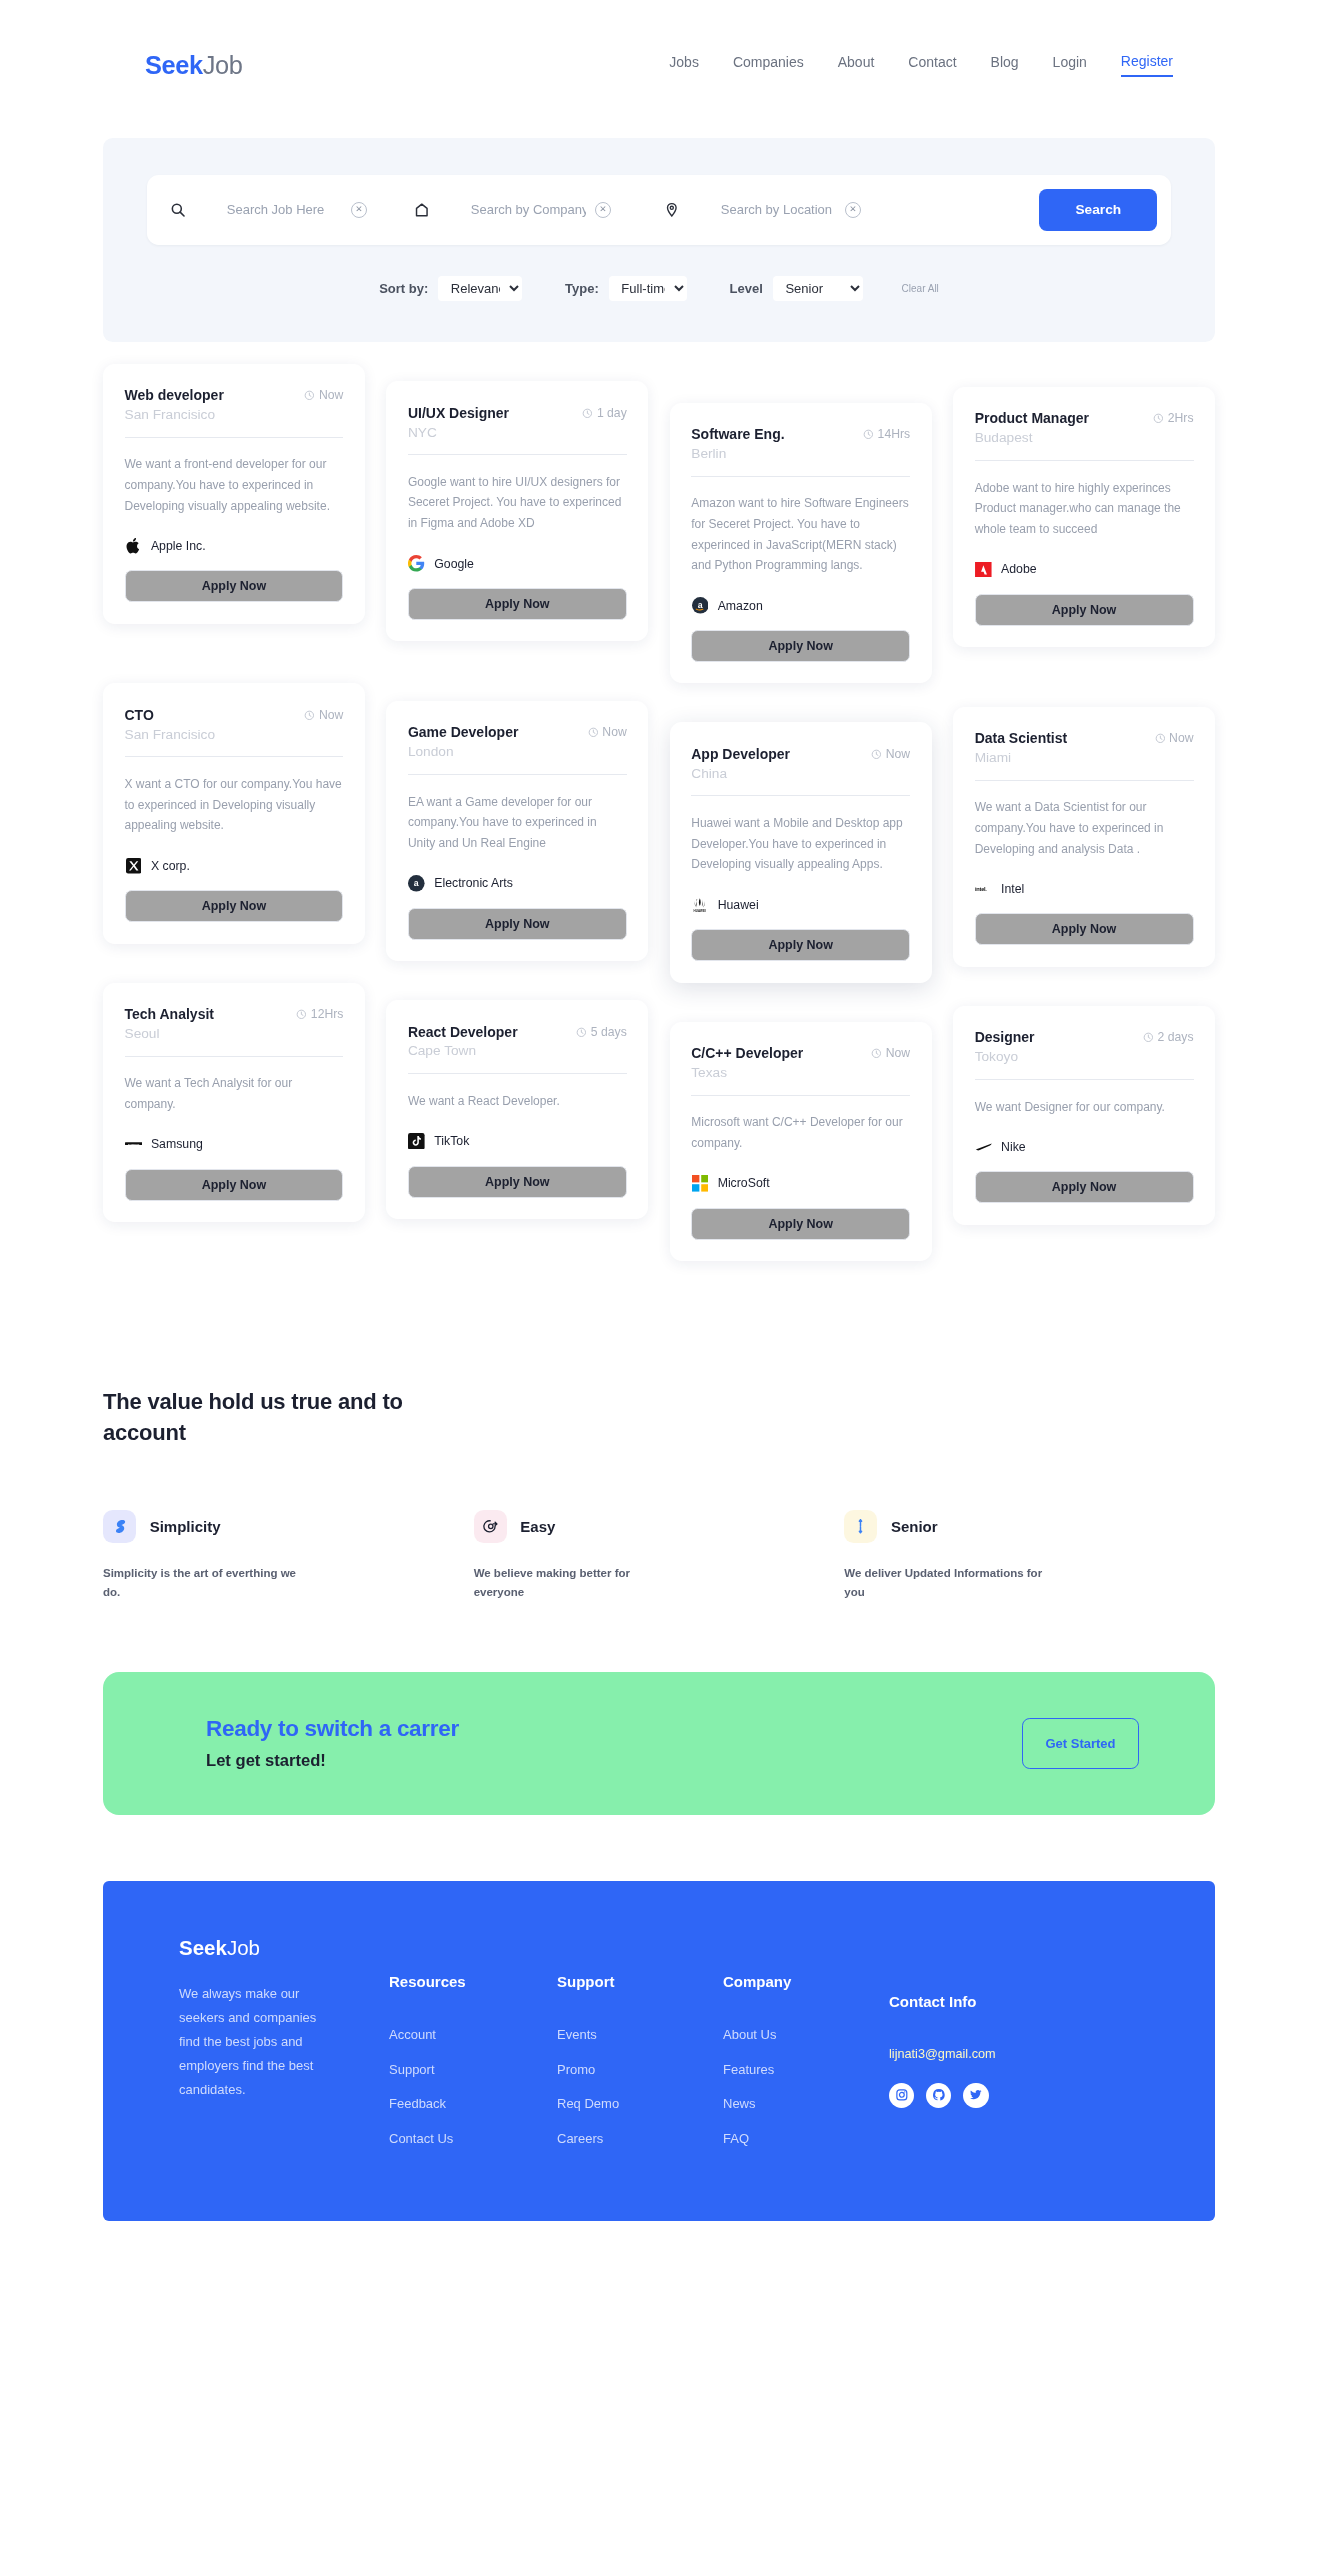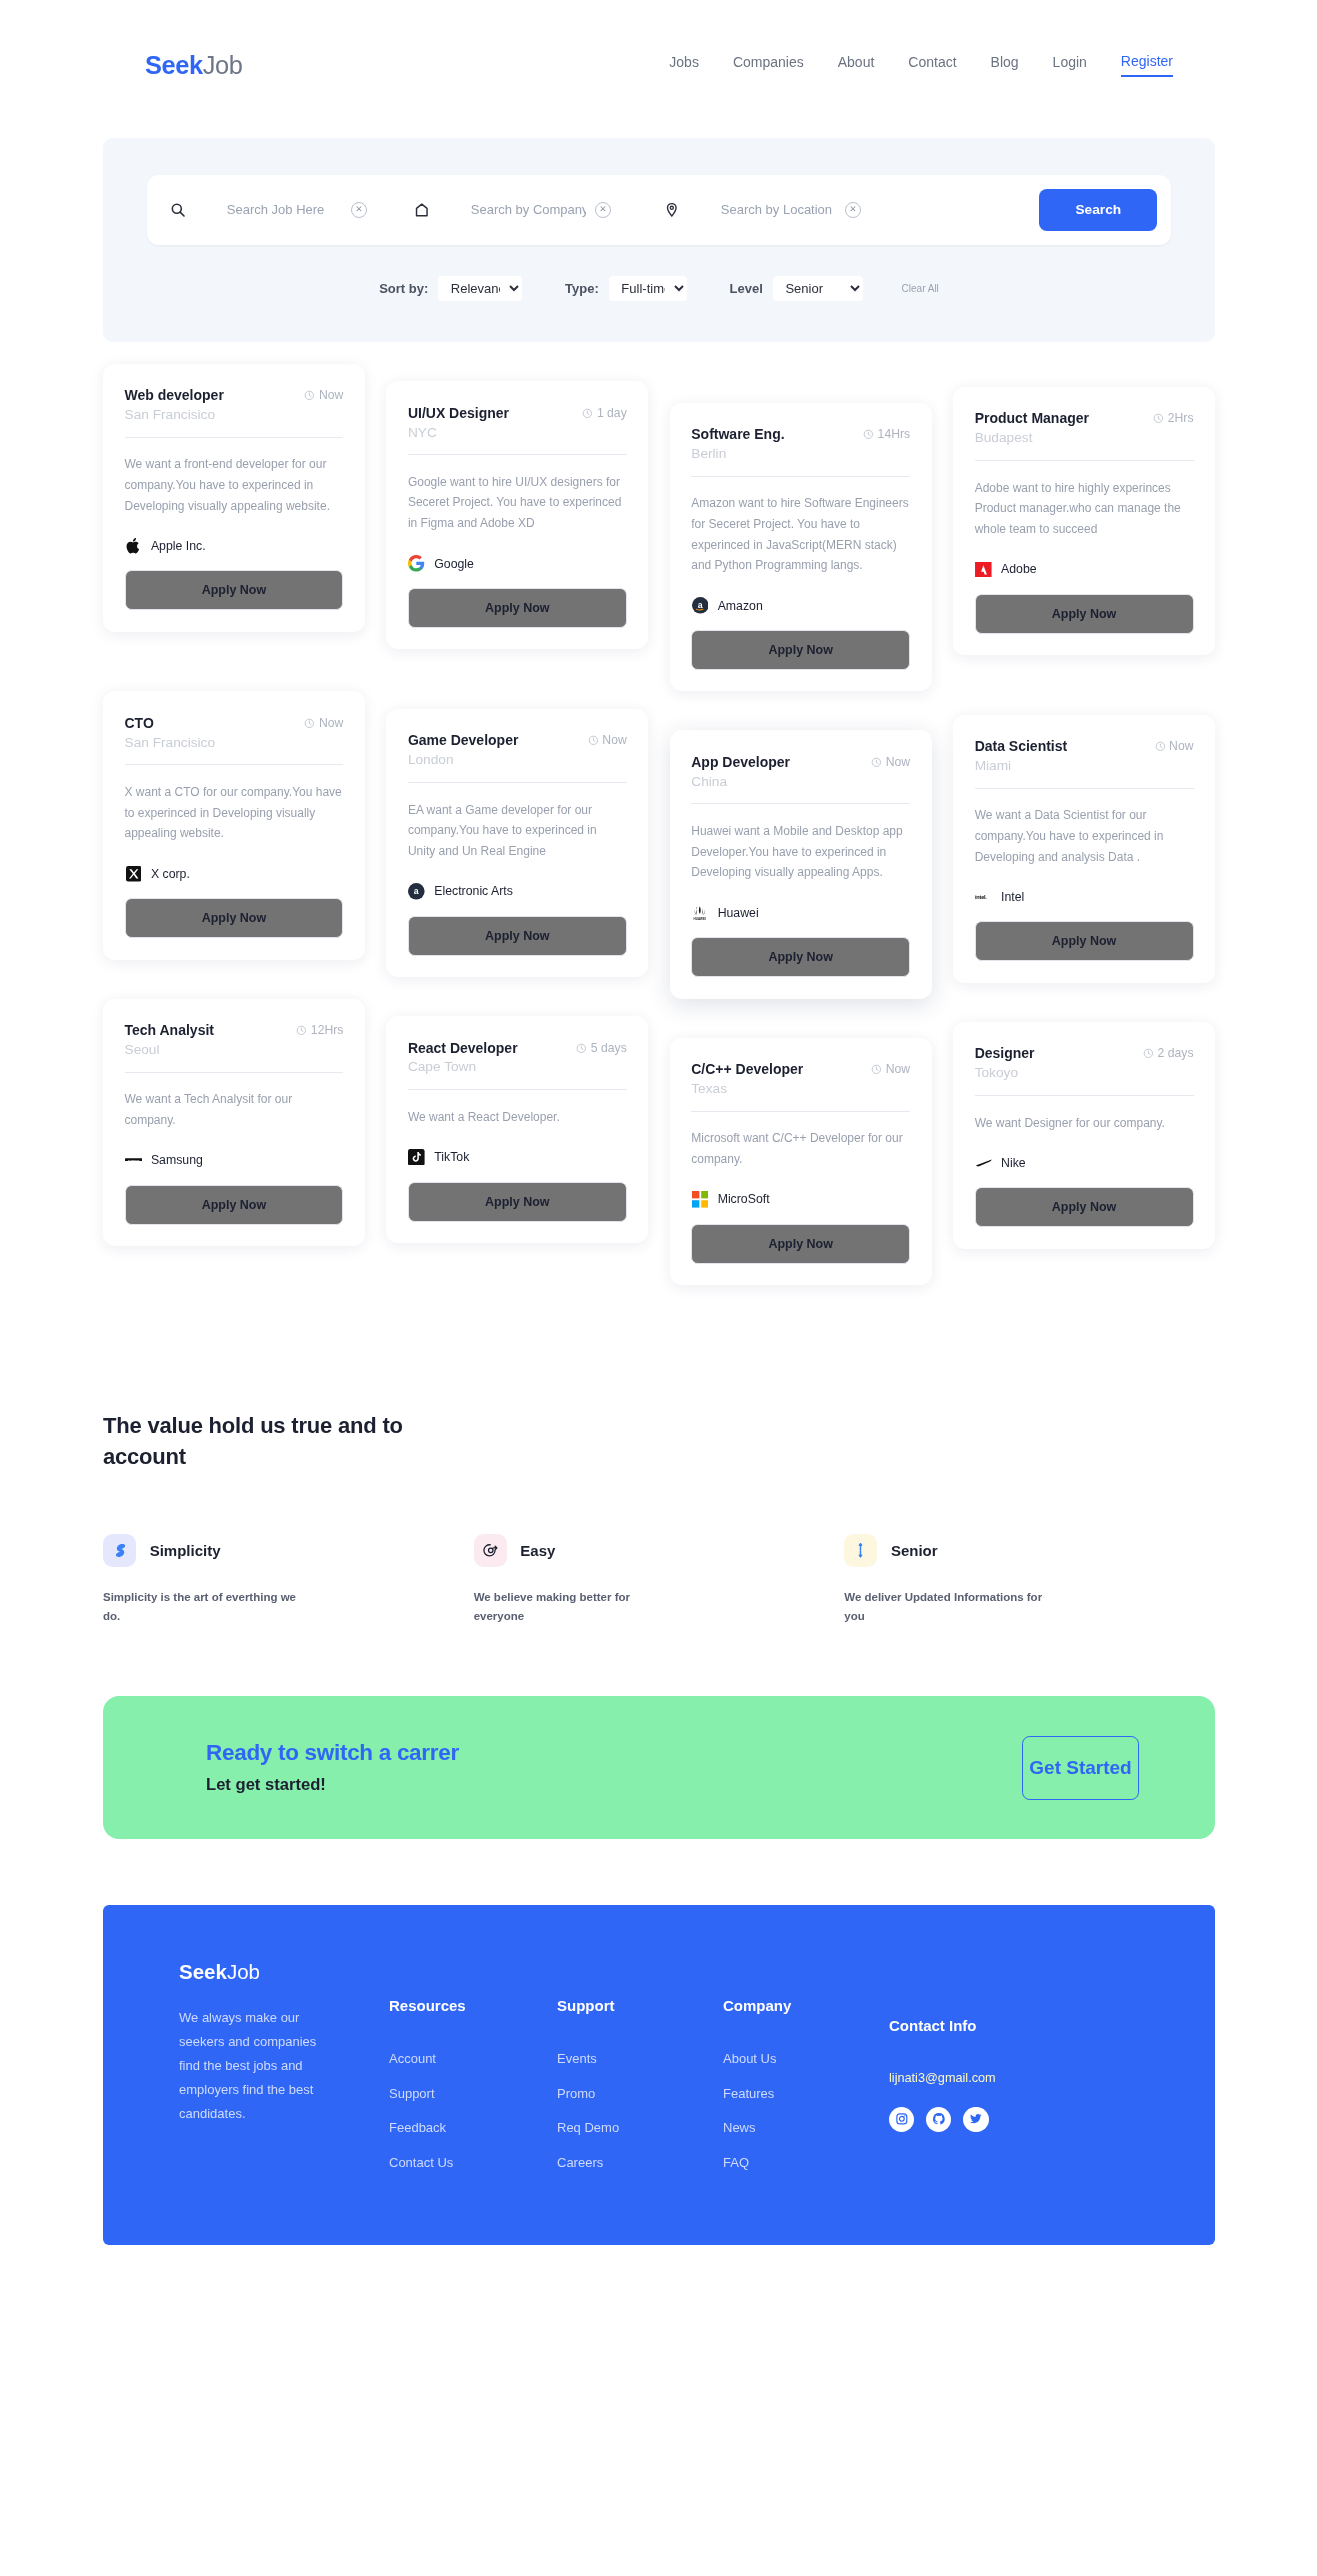--- a/index.html
+++ b/index.html
@@ -169,23 +169,23 @@
   }
   .jc-time .clk { flex: 0 0 10.7px; margin-top: 2px; }
   .jc-loc { font-size: 13.7px; color: #c9cdd6; margin-top: 2px; }
   .jc-rule { height: 1px; background: #e6e9ef; margin: 14.7px 0 16.6px 0; }
   .jc-desc { font-size: 12px; line-height: 1.72; color: #989fad; }
   .jc-company { display: flex; align-items: center; gap: 8.8px; margin-top: 21px; }
   .jc-company .cname { font-size: 12.3px; color: #1c2030; }
   .logo-box { width: 17.6px; height: 17.6px; flex: 0 0 17.6px; display: flex; align-items: center; justify-content: center; }
   .apply-btn {
     margin-top: 15.6px;
-    height: 40px;
+    height: 32px;
     border: 1px solid #e2e5ec;
-    background: #737373;
+    background: #a3a3a3;
     border-radius: 6.8px;
     font-family: "Liberation Sans", sans-serif;
     font-size: 12.5px;
     font-weight: 700;
     color: #1c2030;
     cursor: pointer;
     width: 100%;
   }
 
   
@@ -216,27 +216,27 @@
     border-radius: 16px;
     height: 143px;
     display: flex;
     align-items: center;
     padding: 0 76px 0 103px;
   }
   .cta-head { font-size: 22.5px; font-weight: 700; color: #2f66f6; letter-spacing: -0.3px; }
   .cta-sub { font-size: 16.6px; font-weight: 700; color: #1c2030; margin-top: 9.8px; }
   .cta-btn {
     margin-left: auto;
-    width: 117px; height: 64px;
+    width: 117px; height: 51px;
     border: 1.6px solid #2f66f6;
     border-radius: 7.8px;
     background: transparent;
     color: #2f66f6;
     font-family: "Liberation Sans", sans-serif;
-    font-size: 19px;
+    font-size: 13px;
     font-weight: 700;
     cursor: pointer;
   }
 
   
   .footer {
     margin: 66px 103px 0 103px;
     background: #2f66f6;
     border-radius: 5.9px;
     min-height: 340px;

